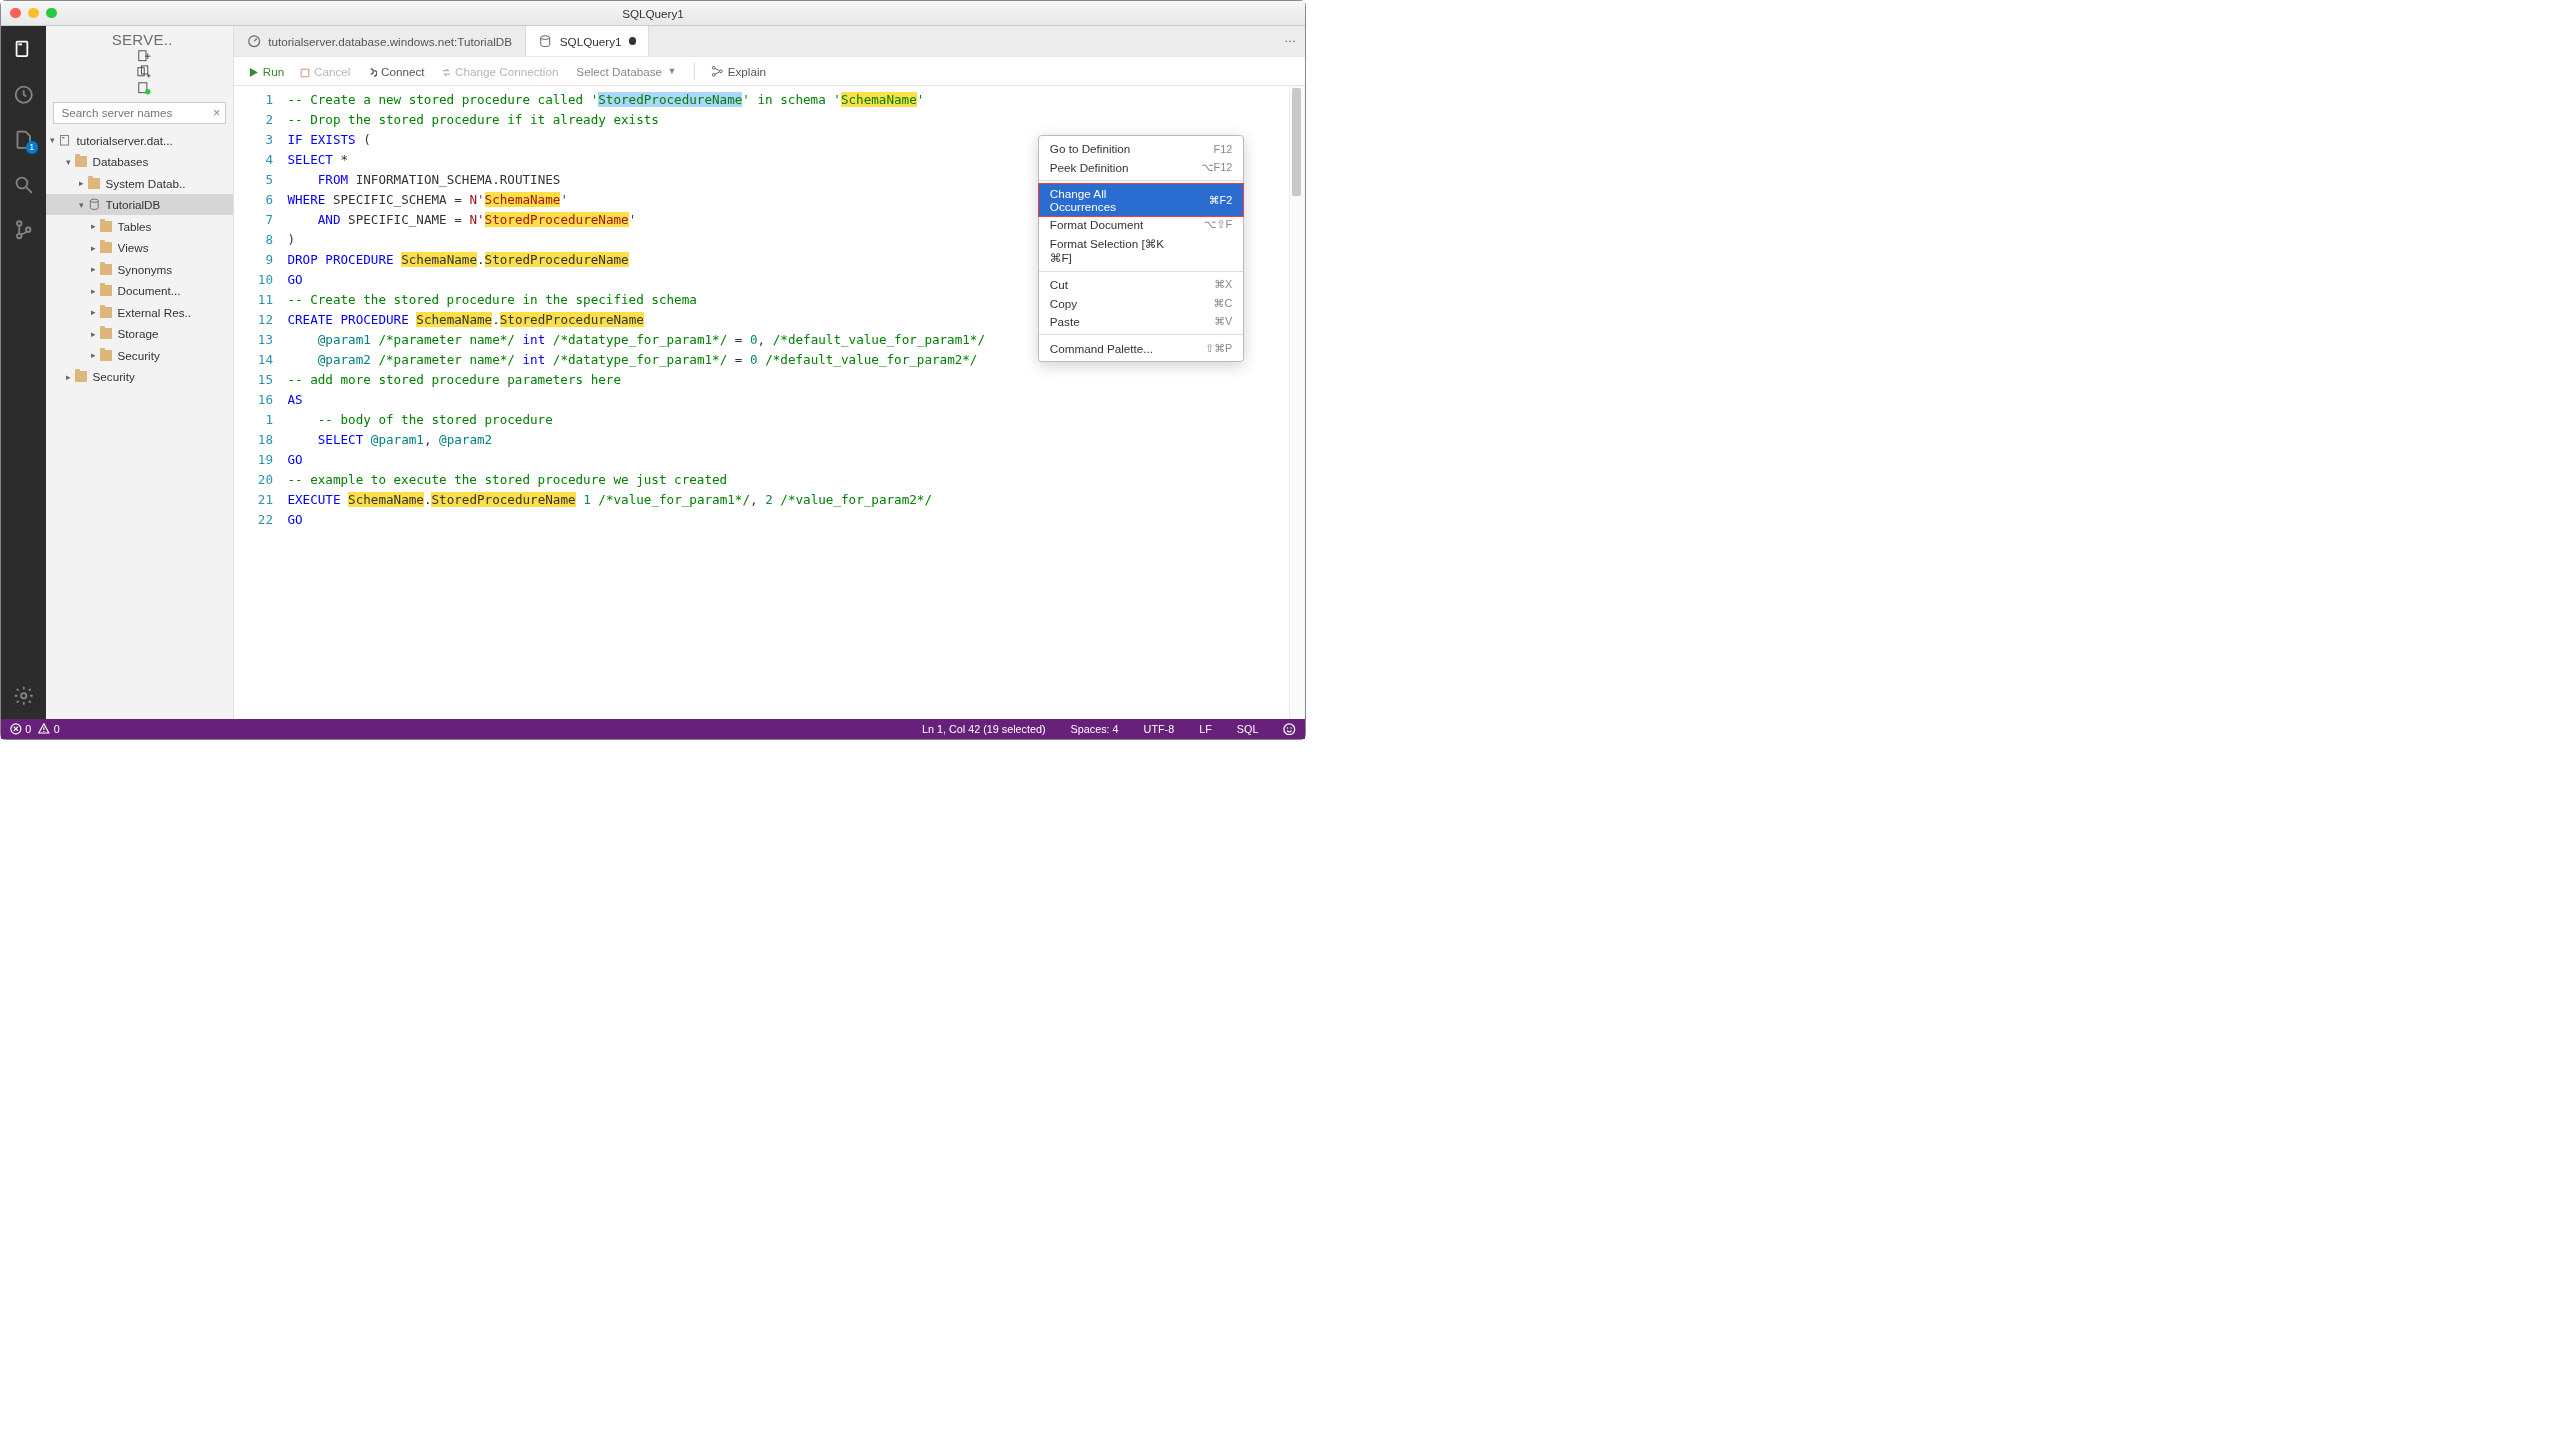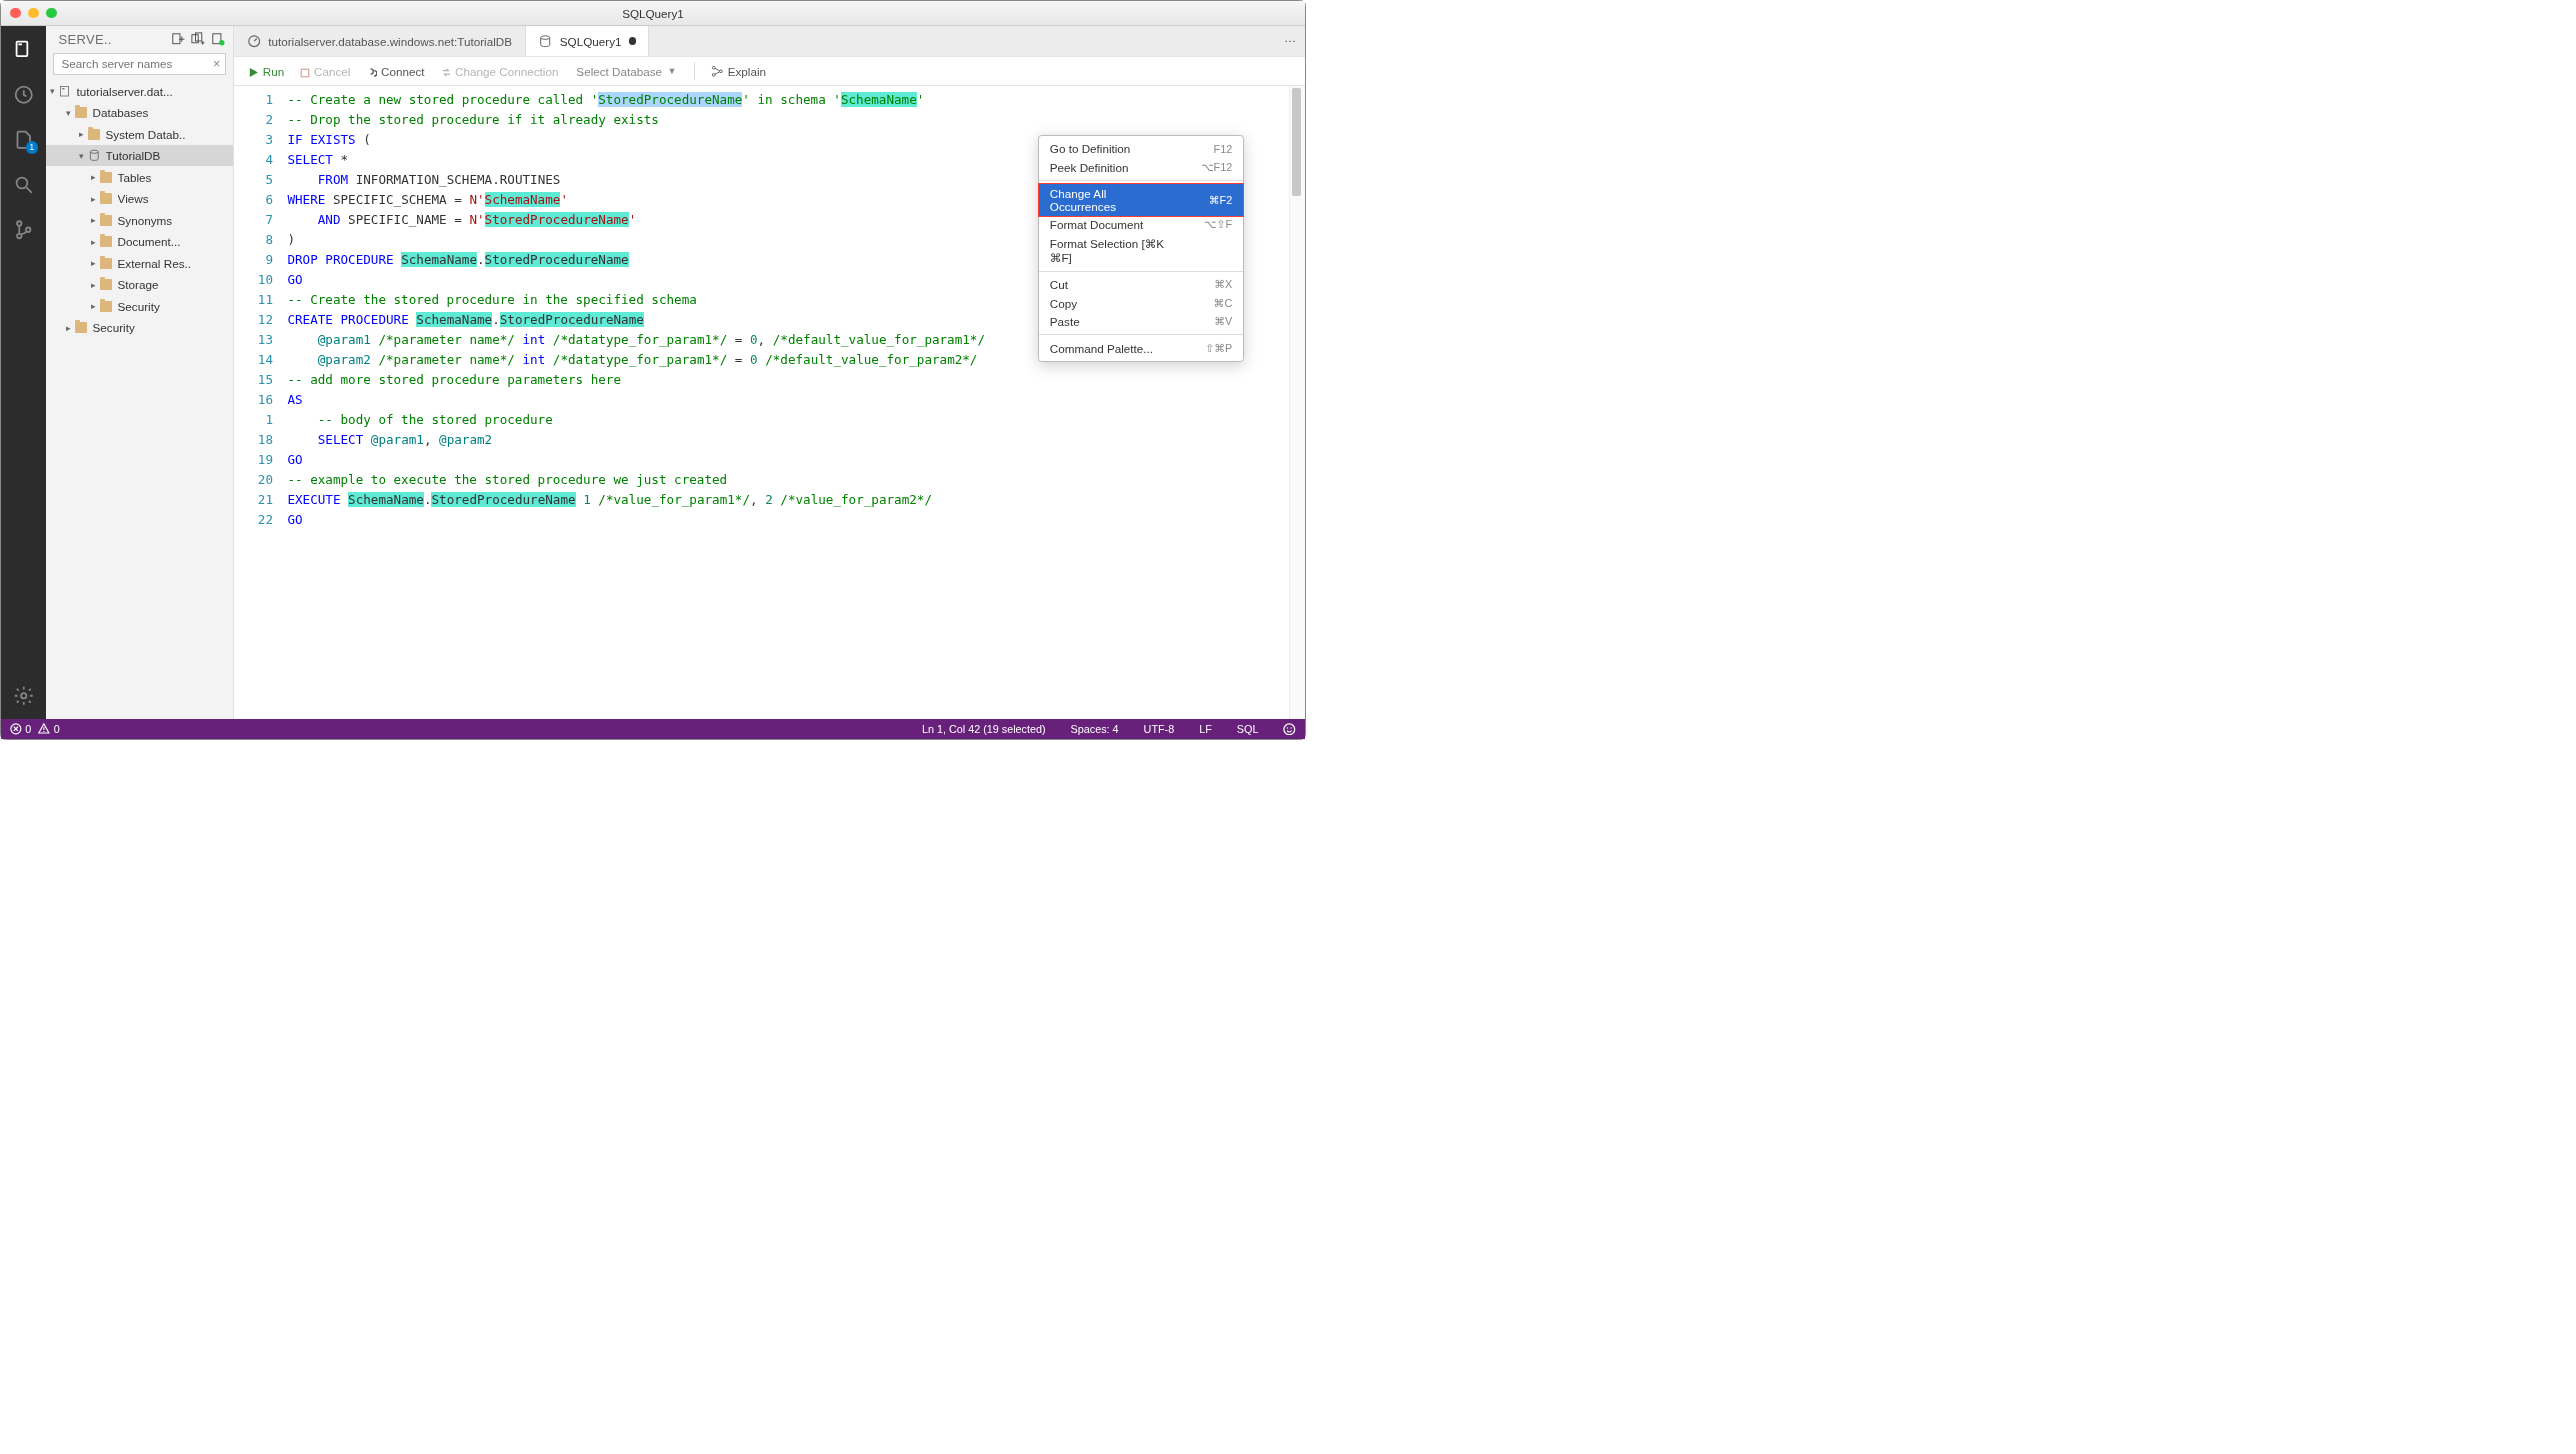--- a/index.html
+++ b/index.html
@@ -11,21 +11,21 @@
 .tred { background: #ff5f57; } .tyel { background: #febc2e; } .tgrn { background: #28c840; }
 .title { position: absolute; left: 50%; transform: translateX(-50%); font-size: 11.7px; color: #333; }
 .body { flex: 1; display: flex; min-height: 0; }
 .activity { width: 45px; background: #2c2c2c; display: flex; flex-direction: column; align-items: center; padding-top: 10.8px; gap: 20px; }
 .activity .aicon { width: 25px; height: 25px; color: #858585; display: flex; align-items: center; justify-content: center; position: relative; cursor: pointer; }
 .activity .aicon.active { color: #fff; }
 .activity .aicon svg { width: 21.5px; height: 21.5px; }
 .badge { position: absolute; bottom: -1.8px; right: -1.8px; background:#007acc; color:#fff; border-radius: 7.2px; font-size: 9px; padding: 0 3.6px; line-height: 12.6px; }
 .activity .spacer { flex: 1; }
 .sidebar { width: 188px; border-right: 0.9px solid #e0e0e0; display: flex; flex-direction: column; background: #f3f3f3; }
-.sb-head { display: flex; align-items: center; padding: 5.4px 7.2px 3.6px 12.6px; font-size: 13px; color: #6e6e6e; }
+.sb-head { display: flex; align-items: center; padding: 5.4px 7.2px 3.6px 12.6px; font-size: 15px; color: #6e6e6e; flex-direction: column; }
 .sb-head .lbl { flex:1; letter-spacing: 0.3px; }
 .sb-head .hicon { width:16px; height:16px; margin-left:3.6px; color:#424242; cursor:pointer; display:flex; align-items:center; justify-content:center;}
 .search-wrap { position:relative; margin:1.8px 7.2px 5.4px 7.2px; }
 .search { width:100%; padding:3.6px 20px 3.6px 7.2px; border:0.9px solid #ccc; background:#fff; color:#888; font-size:11.7px; }
 .search-x { position:absolute; right:5.4px; top:50%; transform:translateY(-50%); color:#888; font-size:12.6px; cursor:pointer; }
 .tree { flex:1; overflow:auto; font-size:11.7px; color:#333; }
 .node { display:flex; align-items:center; height:21.5px; cursor:pointer; }
 .node .tw { width:12.6px; text-align:center; color:#666; font-size:9px; }
 .node .fld { width:14.4px; height:12.6px; margin-right:3.6px; display:inline-flex; align-items:center; }
 .node.selected { background:#d6d6d6; }
@@ -45,21 +45,21 @@
 .tb-item { display:flex; align-items:flex-end; gap:3.6px; padding:1.8px 5.4px; cursor:pointer; color:#555;}
 .tb-item.disabled { color:#b5b5b5; }
 .tb-item.run { color:#388a34; }
 .tb-sel { display:flex; align-items:center; gap:5.4px; color:#888; padding:1.8px 7.2px; cursor:pointer;}
 .tb-div { width:0.9px; height:18px; background:#ddd; margin:0 5.4px;}
 .editor-wrap { flex:1; display:flex; position:relative; min-height:0;}
 .gutter { width:48px; text-align:right; padding:3.6px 9px 0 0; font-family: Menlo, Consolas, monospace; font-size:12.6px; line-height:20px; color:#2b91af; background:#fff; user-select:none;}
 .code { flex:1; padding:3.6px 0 0 5.4px; font-family: Menlo, Consolas, monospace; font-size:12.6px; line-height:20px; white-space:pre; color:#333; overflow:auto; position:relative;}
 .cm-c { color:#008000; } .cm-k { color:#0000ff; } .cm-s { color:#a31515; } .cm-n { color:#098658; } .cm-g { color:#008080;}
 .hl { background:#add6ff; }
-.occ { background:#5eead4; }
+.occ { background:#fde047; }
 .minimap { width:16px; background:#fafafa; border-left:0.9px solid #eee; position:relative;}
 .minimap .thumb { position:absolute; top:1.8px; left:1.8px; right:3.6px; height:108px; background:#c8c8c8; border-radius:1.8px;}
 .ctxmenu { position:absolute; top:49px; right:61px; width:206px; background:#fff; border:0.9px solid #bbb; border-radius:3.6px; box-shadow:0 3.6px 14.4px rgba(0,0,0,.18); padding:3.6px 0; z-index:10; font-size:11.7px;}
 .ctxmenu .mi { display:flex; align-items:center; padding:2.7px 10.8px; cursor:pointer; color:#333; }
 .ctxmenu .mi .mlbl { flex:1; }
 .ctxmenu .mi .msc { color:#888; font-size:10.8px;margin-left:48px; }
 .ctxmenu .mi.sel { background:#2b6cd1; color:#fff; outline:1.8px solid #ff3b30; outline-offset:-0.9px;}
 .ctxmenu .mi.sel .msc { color:#fff; }
 .ctxmenu .sep { height:0.9px; background:#ddd; margin:3.6px 0; }
 .status { height:20px; background:#68217a; color:#fff; display:flex; align-items:center; font-size:10.8px; padding:0 9px; gap:12.6px;}

